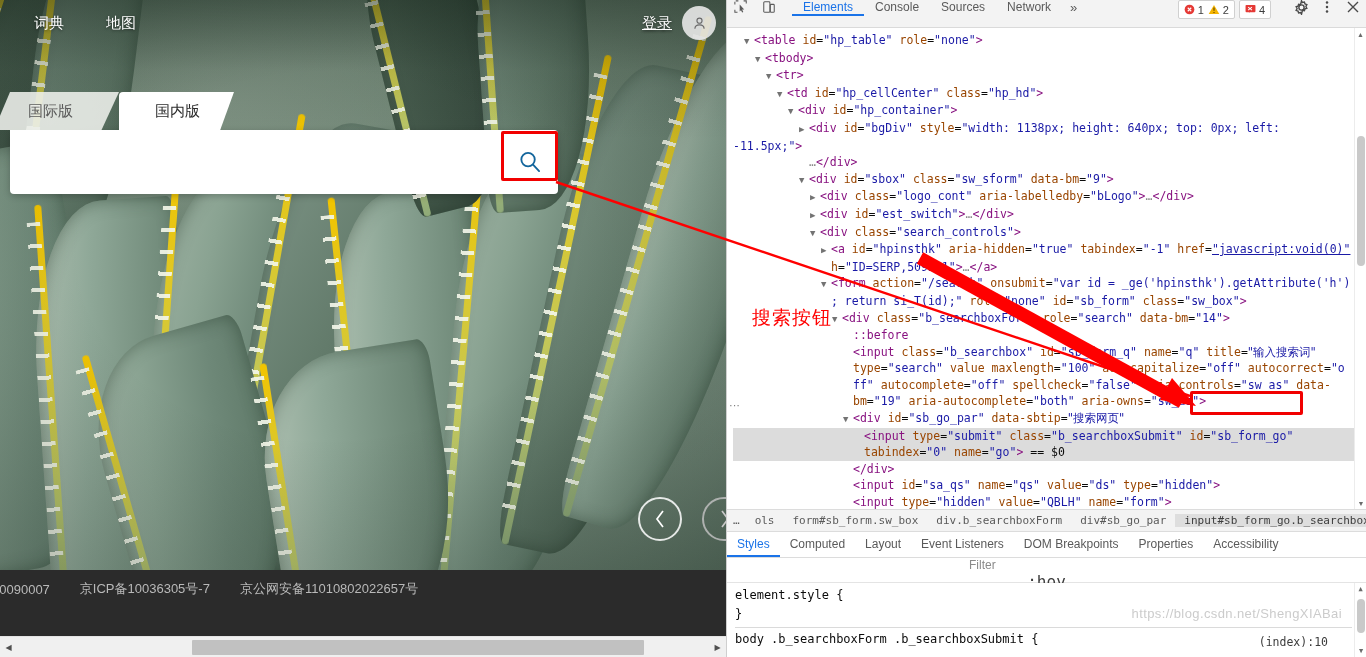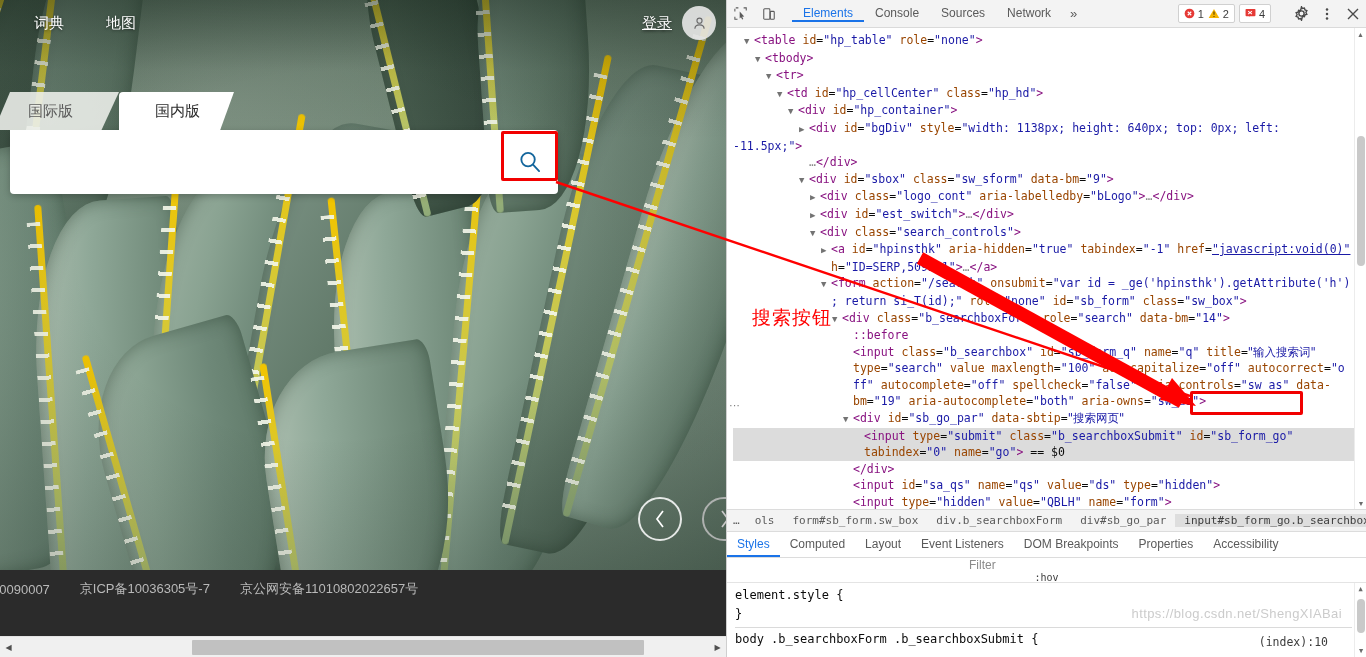--- a/index.html
+++ b/index.html
@@ -215,21 +215,21 @@
     background: #fff;
     border-left: 1px solid #cfcfcf;
     font-family: "Liberation Sans", sans-serif;
     display: flex; flex-direction: column;
     z-index: 20;
   }
 
   
   #dt-toolbar {
     height: 14px; min-height: 28px;
-    display: flex; align-items: center;
+    display: flex; align-items: flex-start;
     border-bottom: 1px solid #dadada;
     background: #f3f3f3;
   }
   .dt-tool-btn {
     width: 28px; display: flex; align-items: center; justify-content: center;
     cursor: pointer;
   }
   #dt-tool-sep {
     width: 1px; background: #cdcdcd; margin: 6px 5px 6px 3px;
   }
@@ -339,21 +339,21 @@
     flex-direction: column;
   }
   #dt-filter-input {
     flex: 1; border: 0; outline: 0; background: transparent;
     font-size: 12px; color: #3c3c3c; padding: 0 8px;
     font-family: "Liberation Sans", sans-serif;
   }
   #dt-filter-input::placeholder { color: #8a8a8a; }
   .flt-btn {
     font-family: "DejaVu Sans Mono", "Liberation Mono", monospace;
-    font-size: 10px; color: #3c3c3c; padding: 0 6px; cursor: pointer;
+    font-size: 16px; color: #3c3c3c; padding: 0 6px; cursor: pointer;
   }
   #flt-plus { font-size: 15px; color: #5a5a5a; padding: 0 5px 3px 5px; cursor: pointer; }
   #flt-sidebar {
     width: 17px; height: 15px; border: 1px solid #6e6e6e; border-radius: 2px;
     margin: 0 8px 0 4px; position: relative; cursor: pointer;
   }
   #flt-sidebar::before {
     content: ""; position: absolute; right: 0; top: 0; bottom: 0; width: 6px;
     border-left: 1px solid #6e6e6e;
   }

